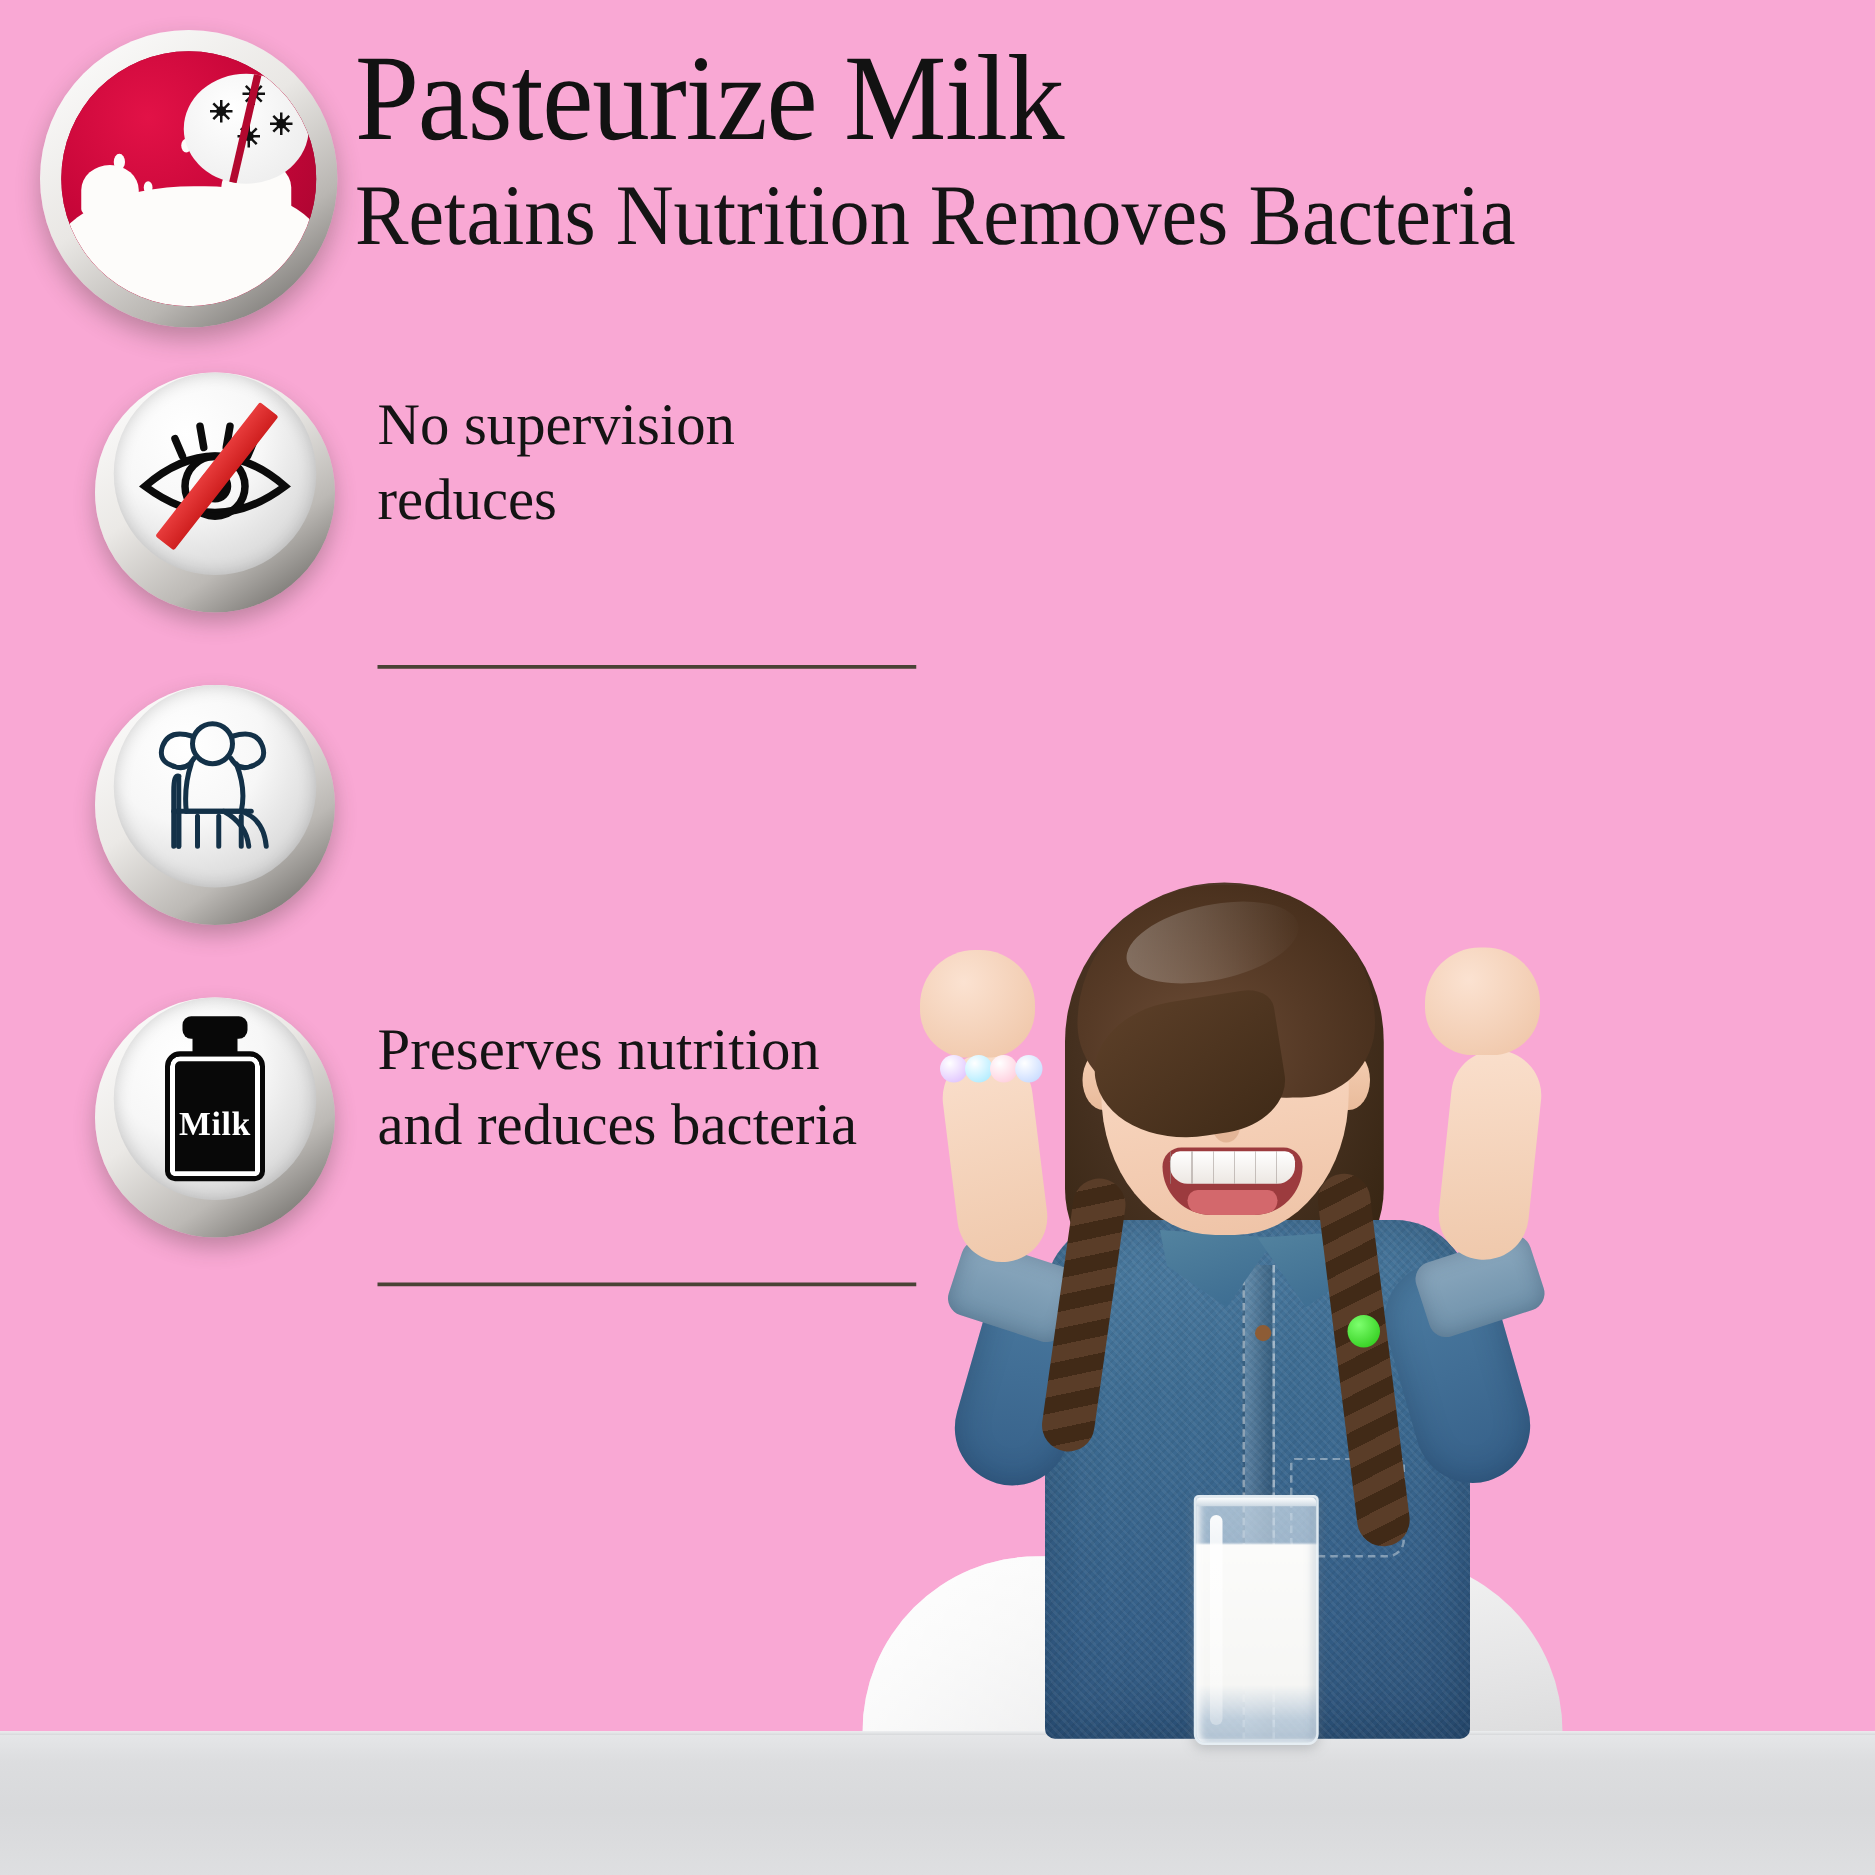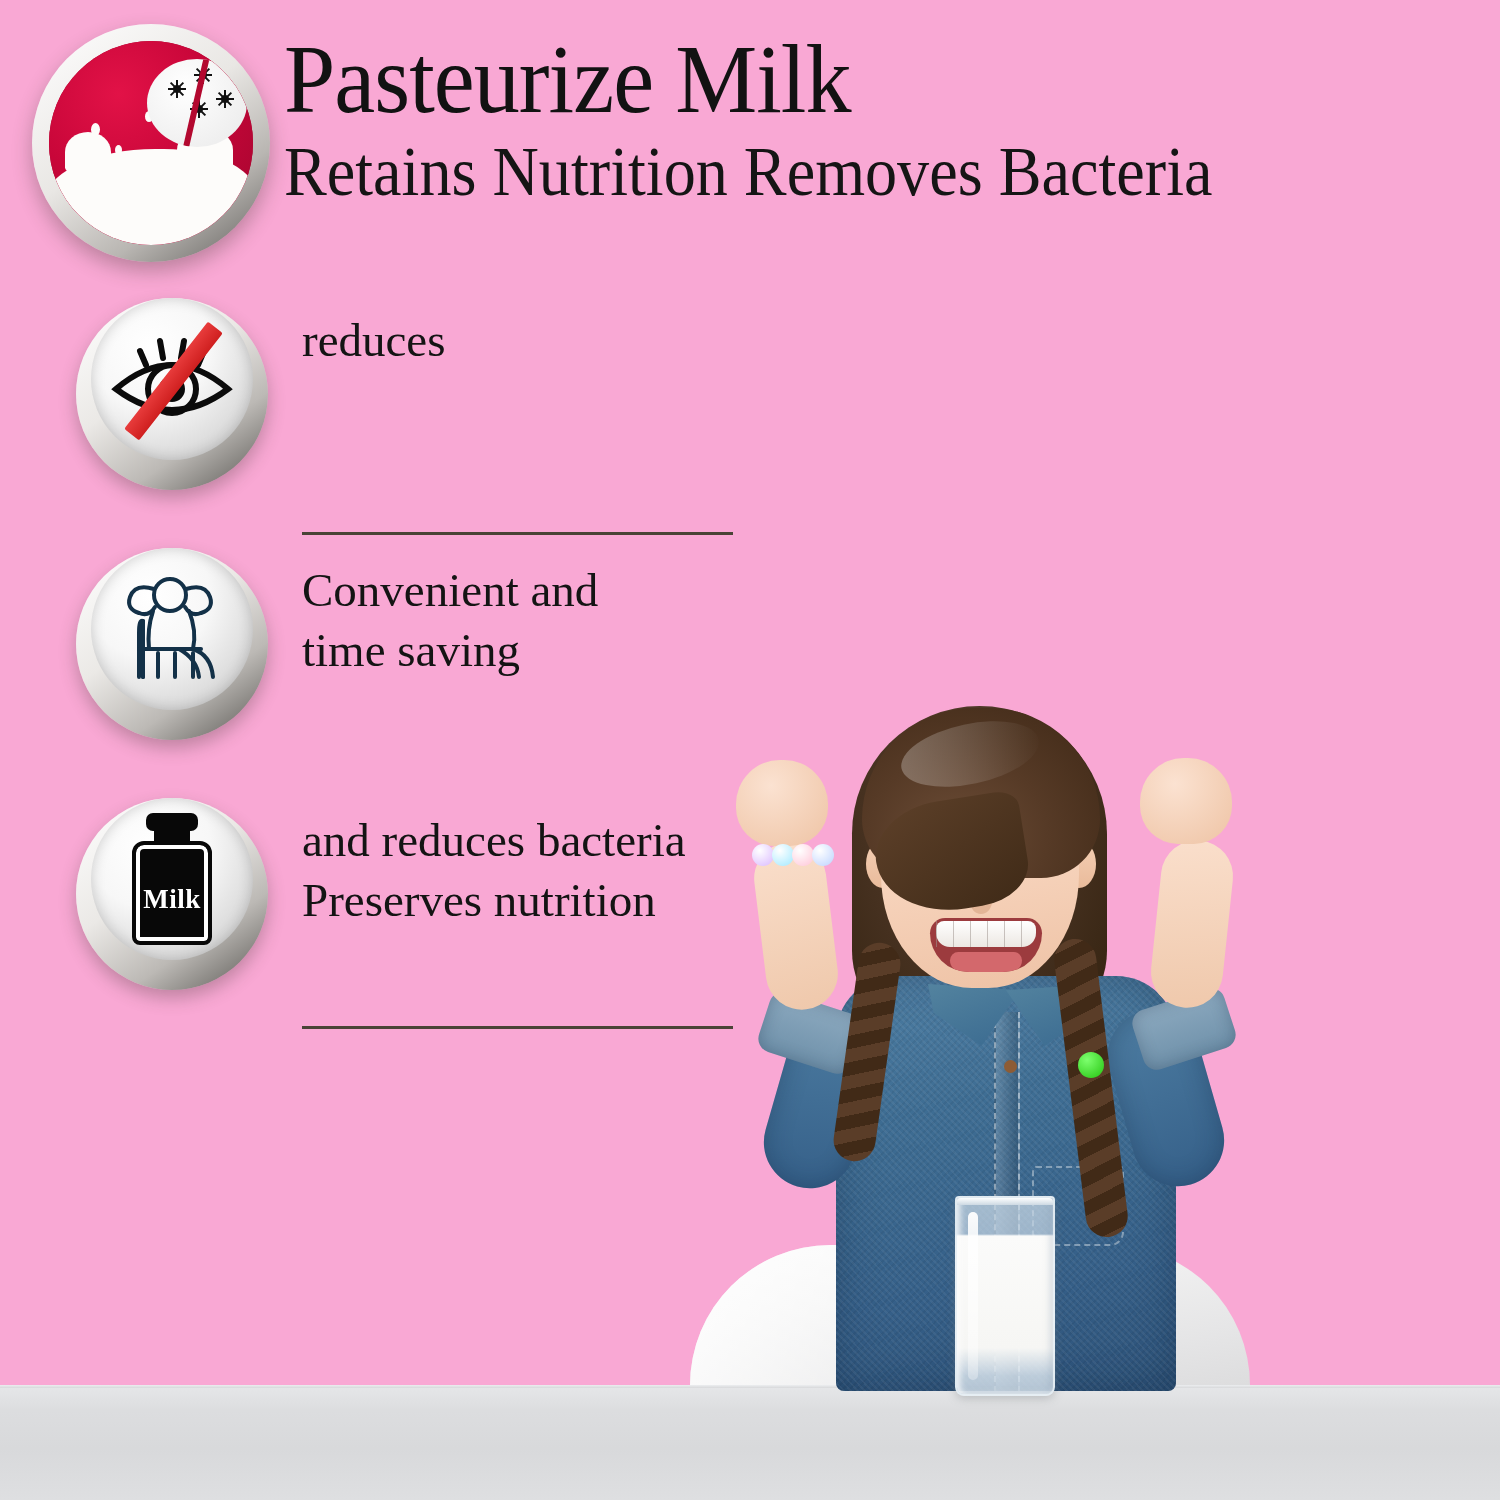--- a/index.html
+++ b/index.html
@@ -406,20 +406,21 @@
                 <path d="M54 14 L57 31"></path>
                 <path d="M78 14 L75 31"></path>
                 <path d="M98 24 L92 38"></path>
               </g>
             </svg>
             <div class="eye-slash"></div>
           </div>
         </div>
       </div>
       <div class="feature-text">
+        <div>No supervision</div>
         <div>reduces</div>
       </div>
       <div class="divider d1"></div>
     </div>
 
     <div class="feature feature-2">
       <div class="feature-badge">
         <div class="badge-face">
           <svg width="118" height="112" viewBox="0 0 118 112">
             <g fill="none" stroke="#133148" stroke-width="4" stroke-linecap="round" stroke-linejoin="round">
@@ -434,38 +435,34 @@
               <path d="M30 48 L30 104"></path>
               <path d="M30 48 Q26 46 26 60 L26 104"></path>
               <path d="M30 76 L30 104 M45 80 L45 104 M62 80 L62 104 M80 80 L80 104"></path>
               <path d="M26 76 L88 76"></path>
               <path d="M80 76 Q98 82 100 104"></path>
               <path d="M66 76 Q84 86 86 104"></path>
             </g>
           </svg>
         </div>
       </div>
-      <div class="feature-text">
-        <div>Convenient and</div>
-        <div>time saving</div>
-      </div>
       <div class="divider d2"></div>
     </div>
 
     <div class="feature feature-3">
       <div class="feature-badge">
         <div class="badge-face">
           <div class="milk-ico">
             <div class="milk-cap"></div>
             <div class="milk-neck"></div>
             <div class="milk-body"></div>
             <div class="milk-word">Milk</div>
           </div>
         </div>
       </div>
       <div class="feature-text">
+        <div>Preserves nutrition</div>
         <div>and reduces bacteria</div>
-        <div>Preserves nutrition</div>
       </div>
     </div>
 
   </div>
 </div>
 
 </body></html>

